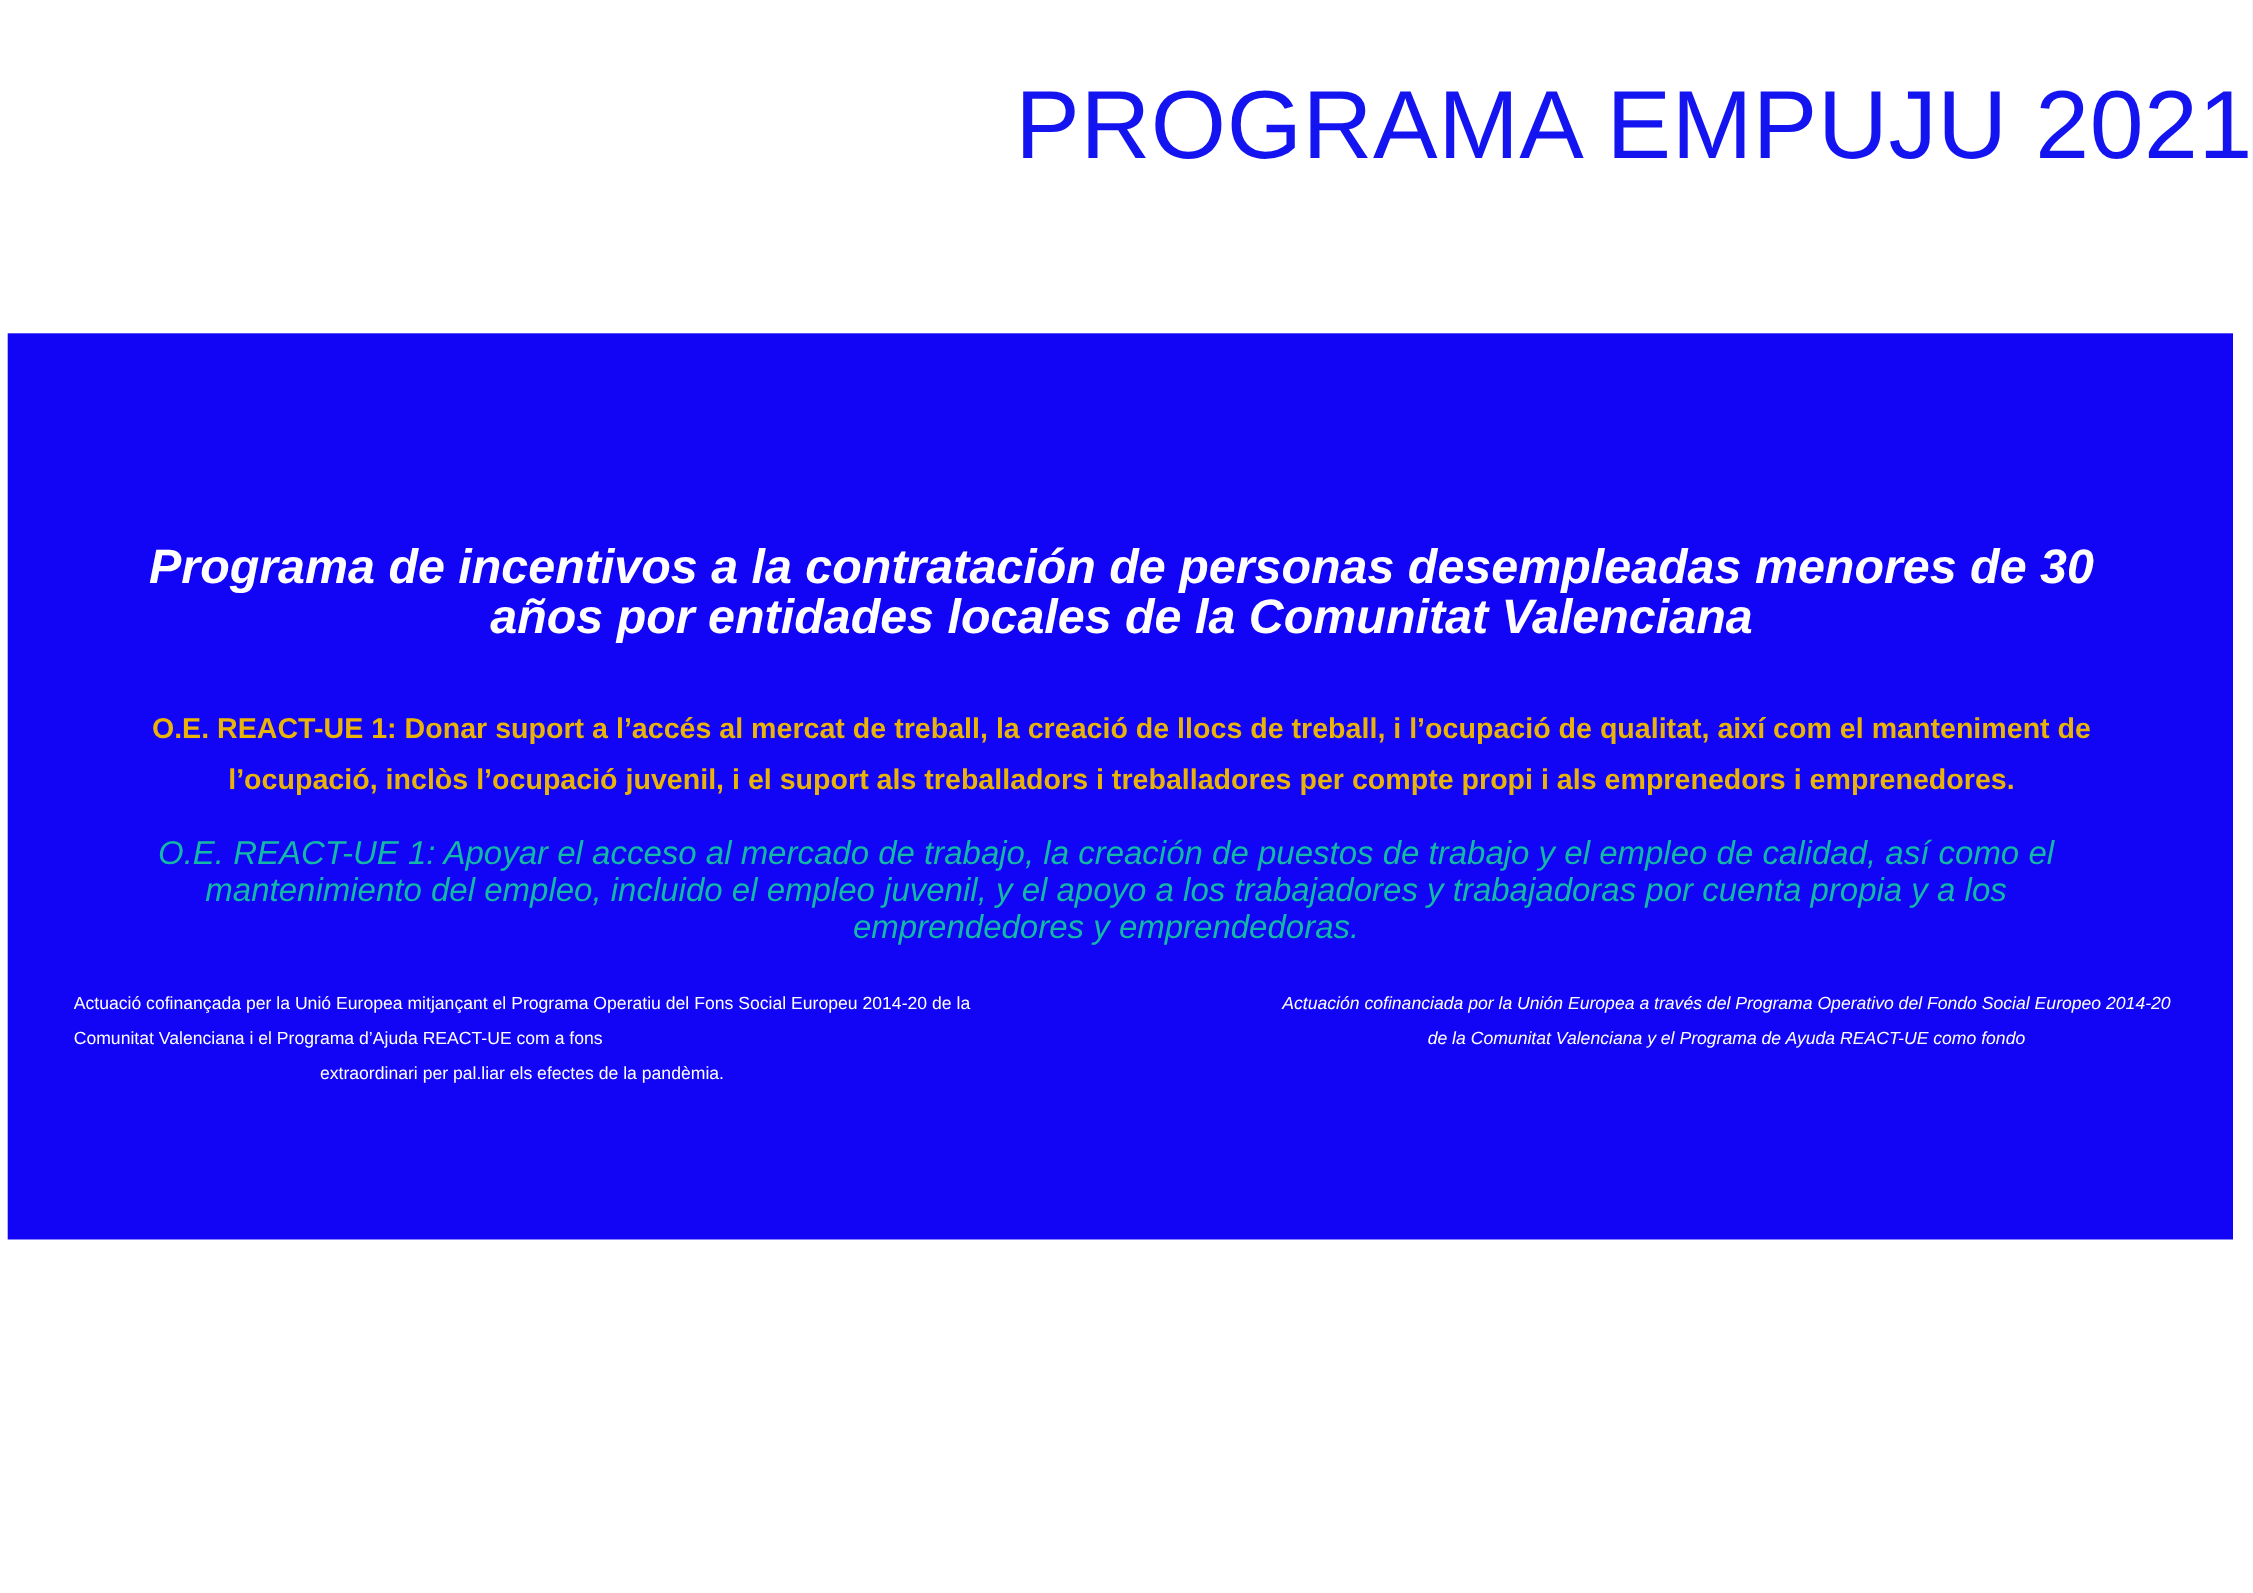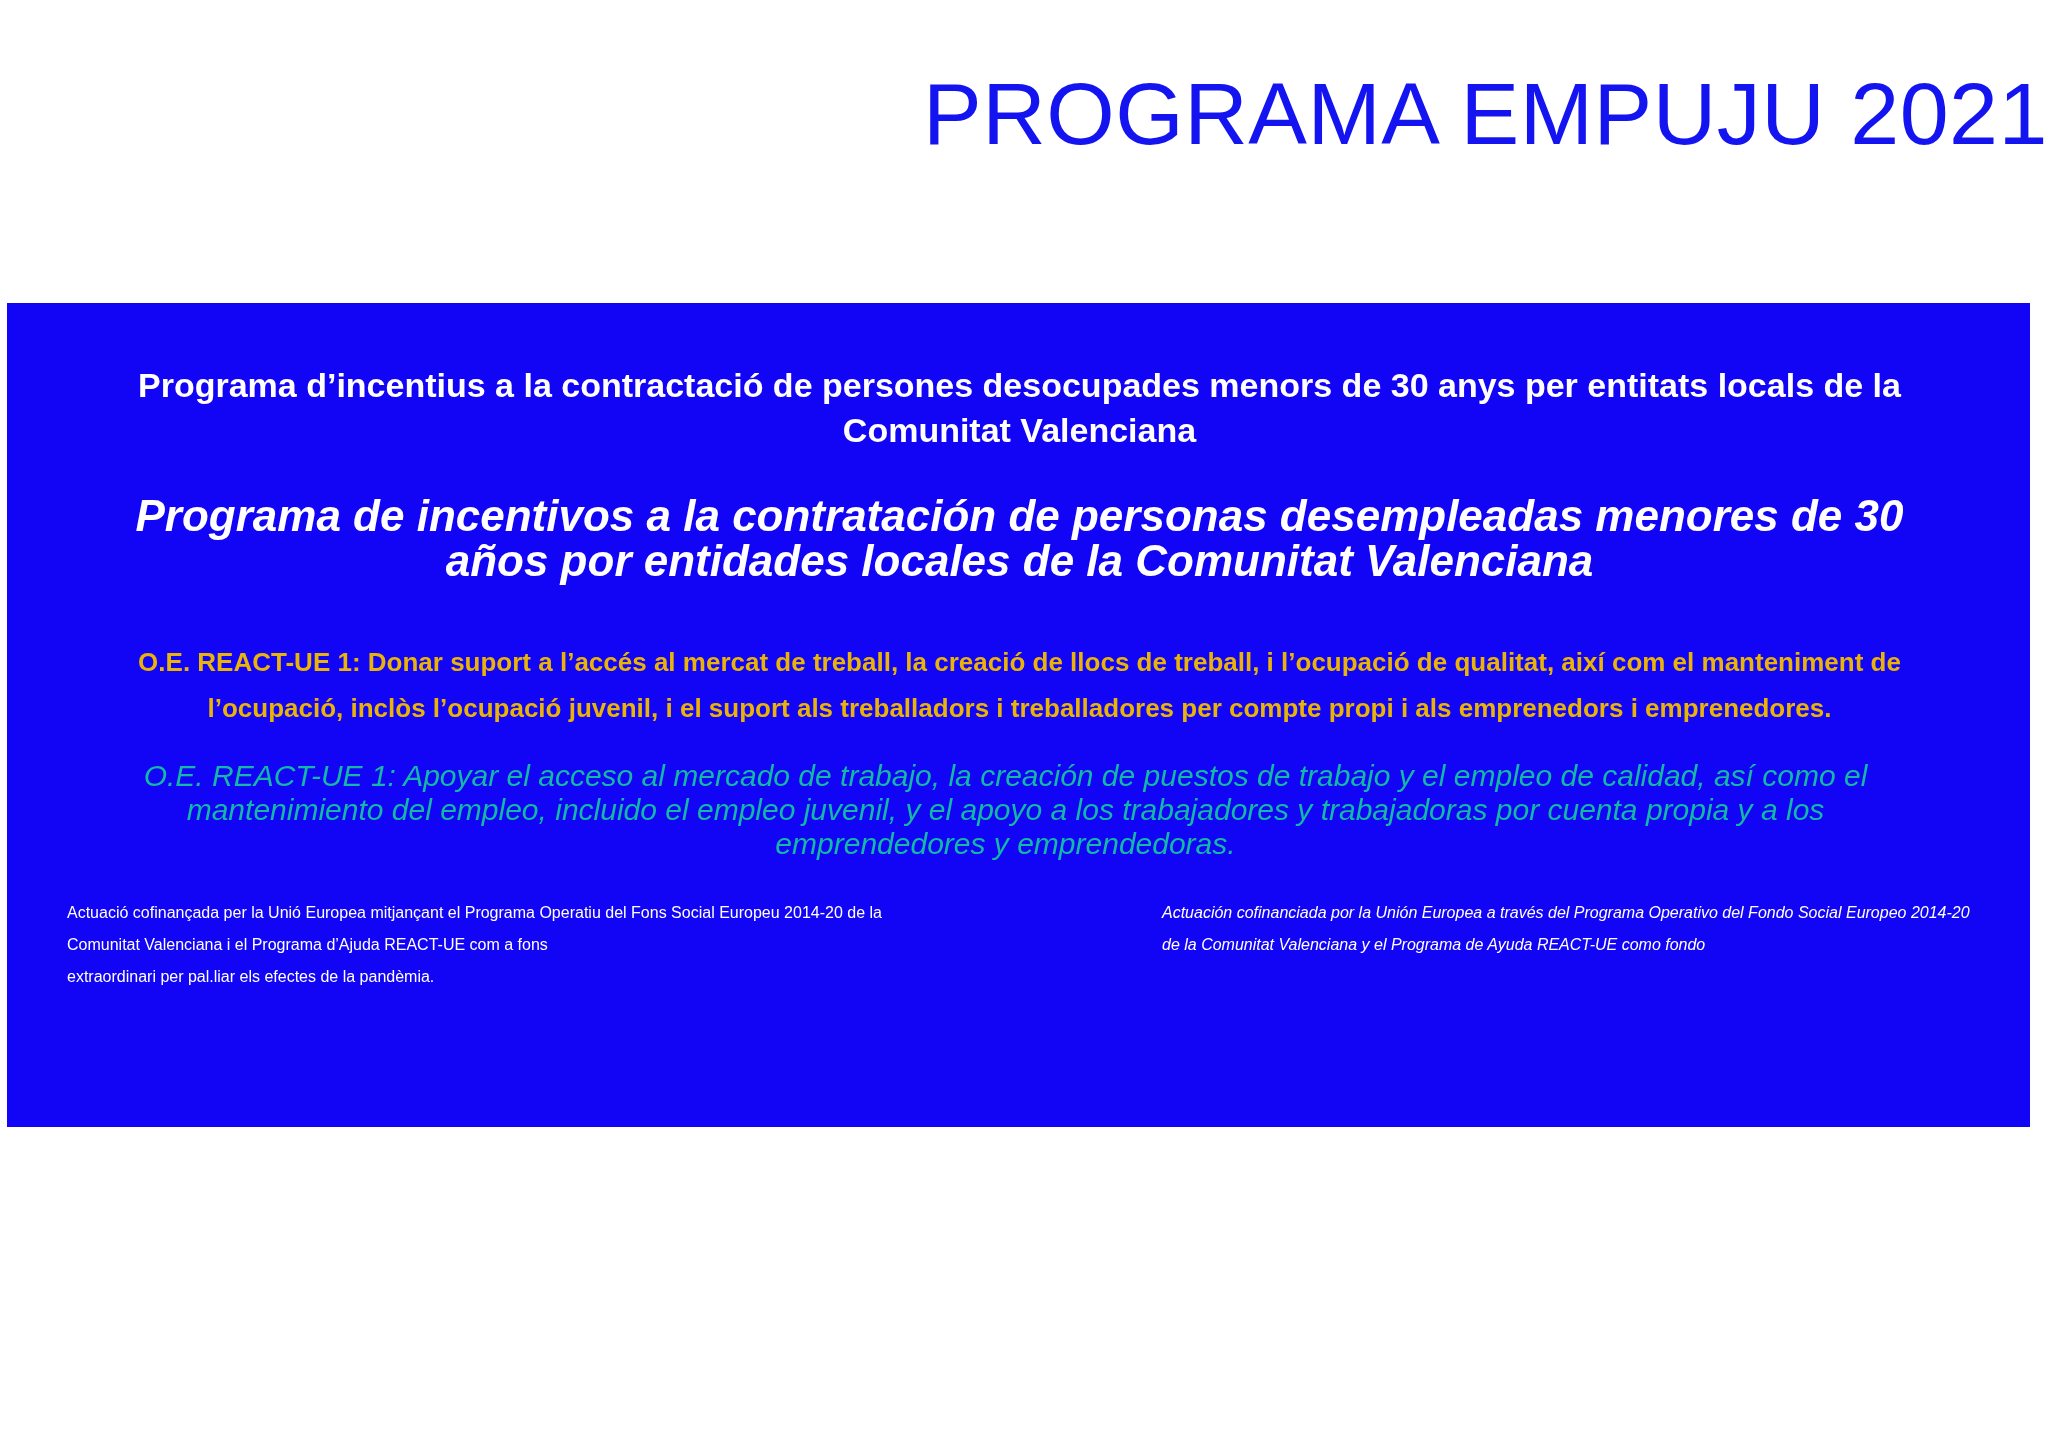--- a/index.html
+++ b/index.html
@@ -101,40 +101,39 @@
   }
   .footnote-col {
     width: 815px;
     color: #ffffff;
     font-size: 16px;
     line-height: 32px;
     text-align: justify;
   }
   .footnote-col.es { font-style: italic; }
   .footnote-col p { margin: 0; }
-  .footnote-col p:last-child { text-align: left; }
+  .footnote-col p:last-child { text-align: center; }
 
   
   .logo-bar {
     position: absolute;
     left: 0;
     top: 1127px;
     width: 2048px;
     height: 321px;
     background: #ffffff;
   }
 </style>
 </head>
 <body>
 
 <div class="page-title">PROGRAMA EMPUJU 2021</div>
 
 <div class="blue-panel">
 
-  <div class="heading-va">Programa d’incentius a la contractació de persones desocupades menors de 30 anys per entitats locals de la Comunitat Valenciana</div>
 
   <div class="heading-es">Programa de incentivos a la contratación de personas desempleadas menores de 30 años por entidades locales de la Comunitat Valenciana</div>
 
   <div class="oe-va">O.E. REACT-UE 1: Donar suport a l’accés al mercat de treball, la creació de llocs de treball, i l’ocupació de qualitat, així com el manteniment de l’ocupació, inclòs l’ocupació juvenil, i el suport als treballadors i treballadores per compte propi i als emprenedors i emprenedores.</div>
 
   <div class="oe-es">O.E. REACT-UE 1: Apoyar el acceso al mercado de trabajo, la creación de puestos de trabajo y el empleo de calidad, así como el mantenimiento del empleo, incluido el empleo juvenil, y el apoyo a los trabajadores y trabajadoras por cuenta propia y a los emprendedores y emprendedoras.</div>
 
   <div class="footnotes">
     <div class="footnote-col va">
       <p>Actuació cofinançada per la Unió Europea mitjançant el Programa Operatiu del Fons Social Europeu 2014-20 de la Comunitat Valenciana i el Programa d’Ajuda REACT-UE com a fons</p>

